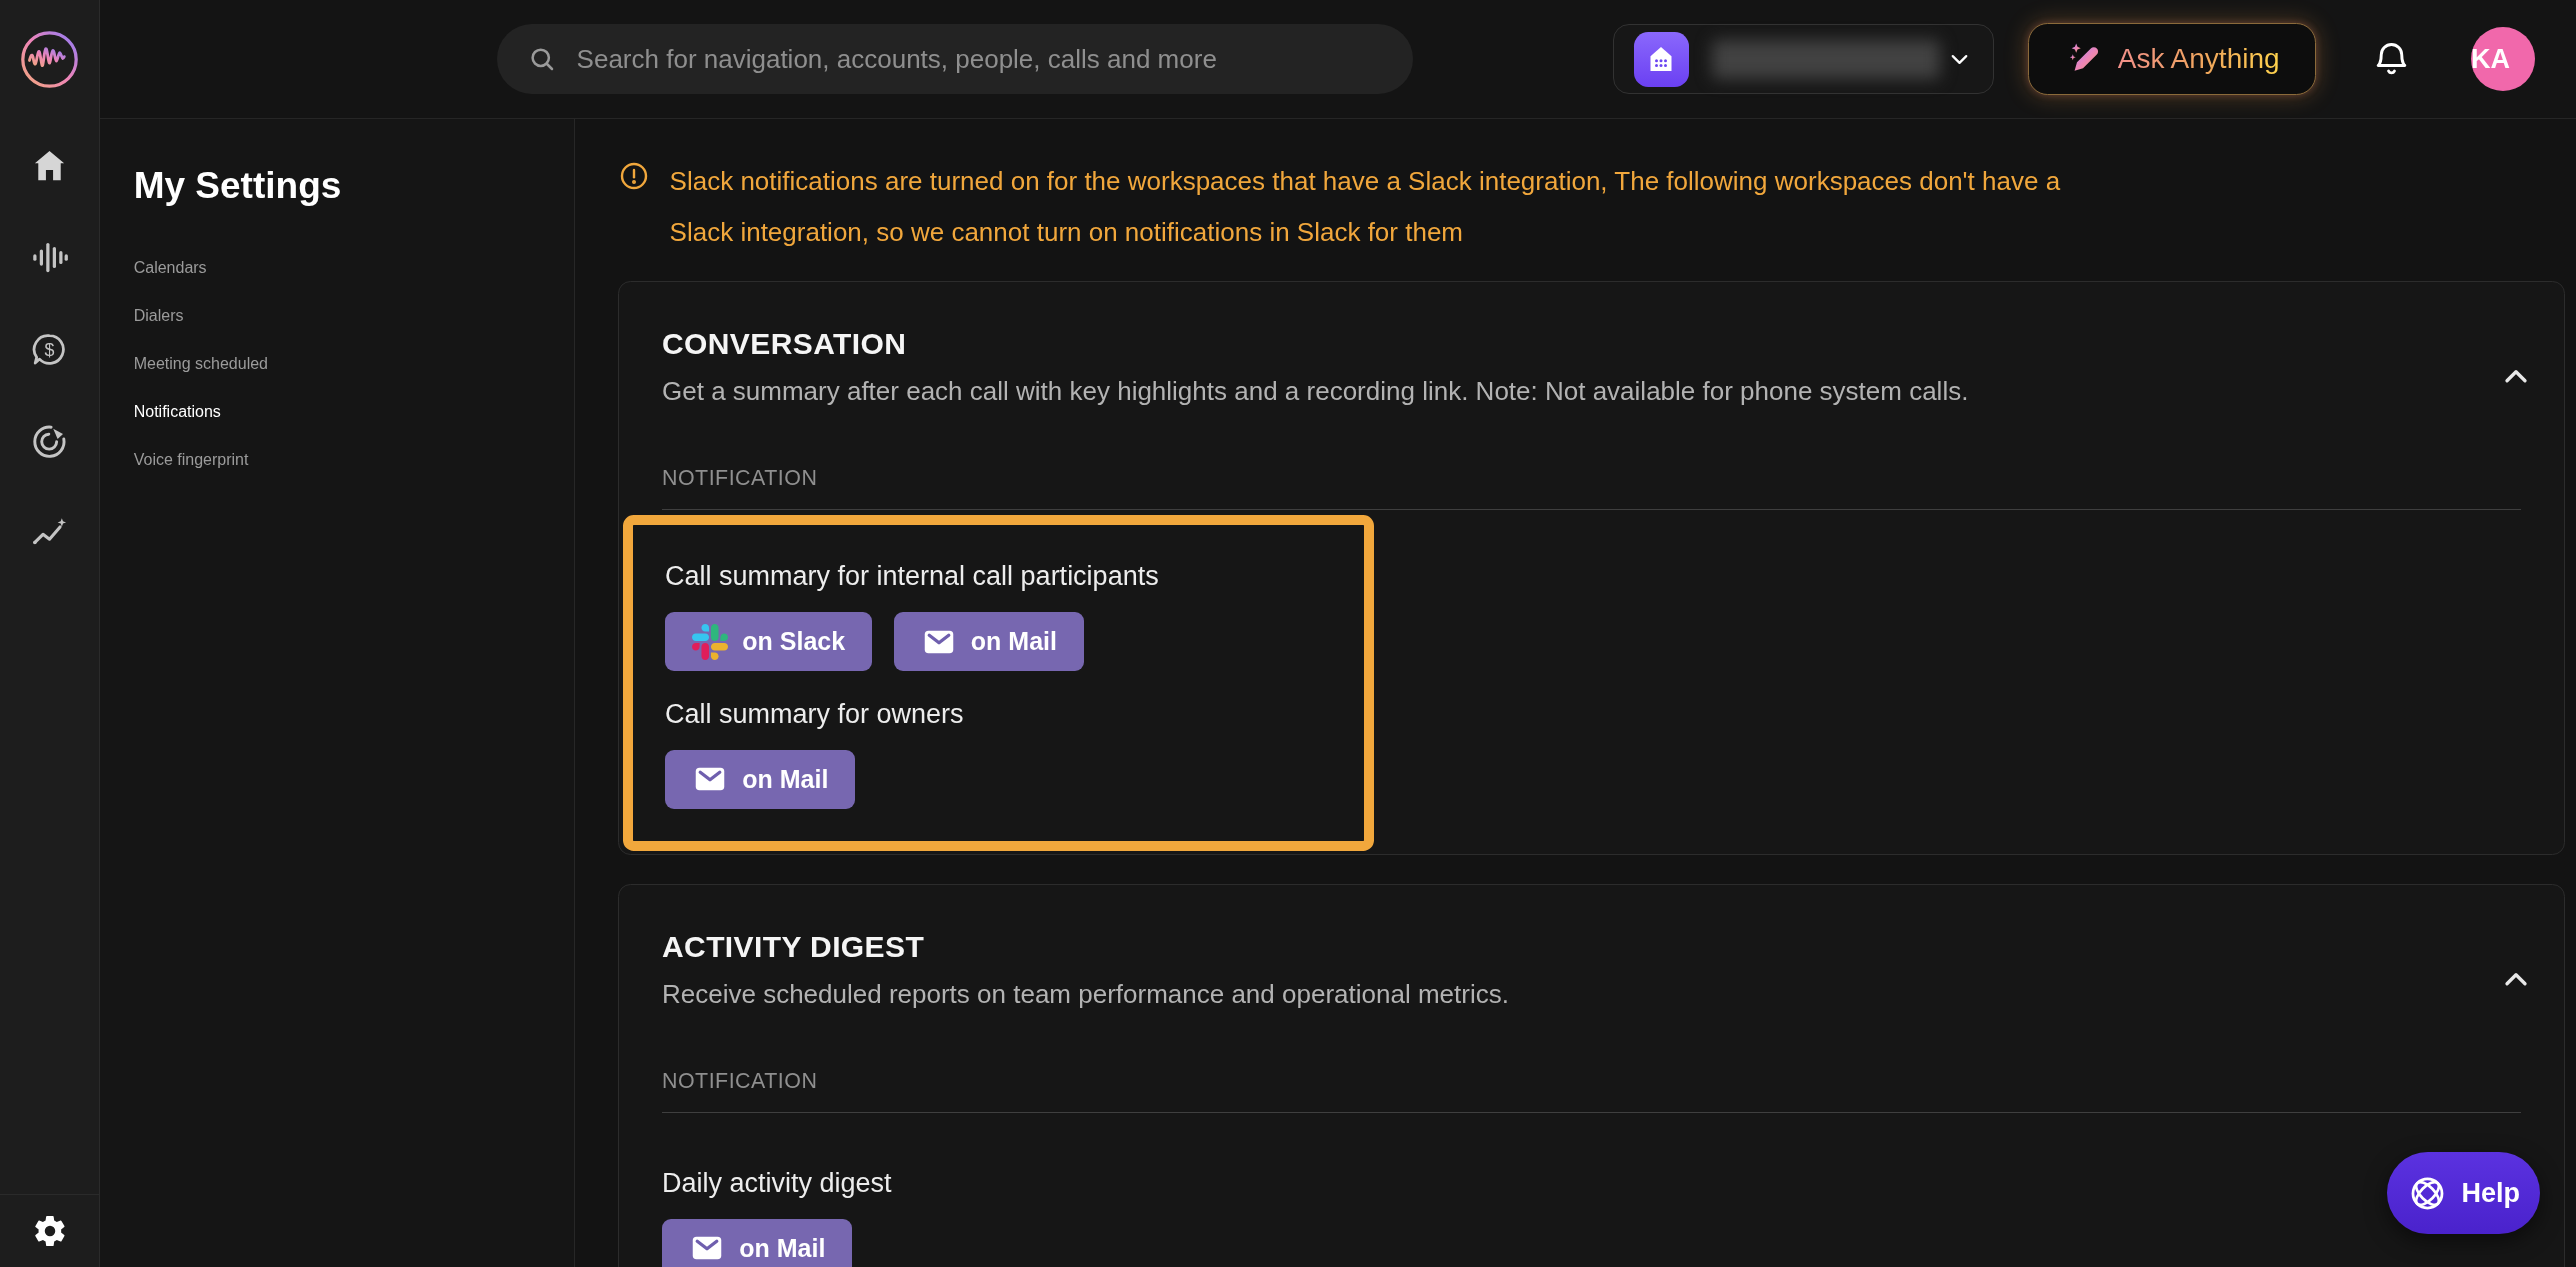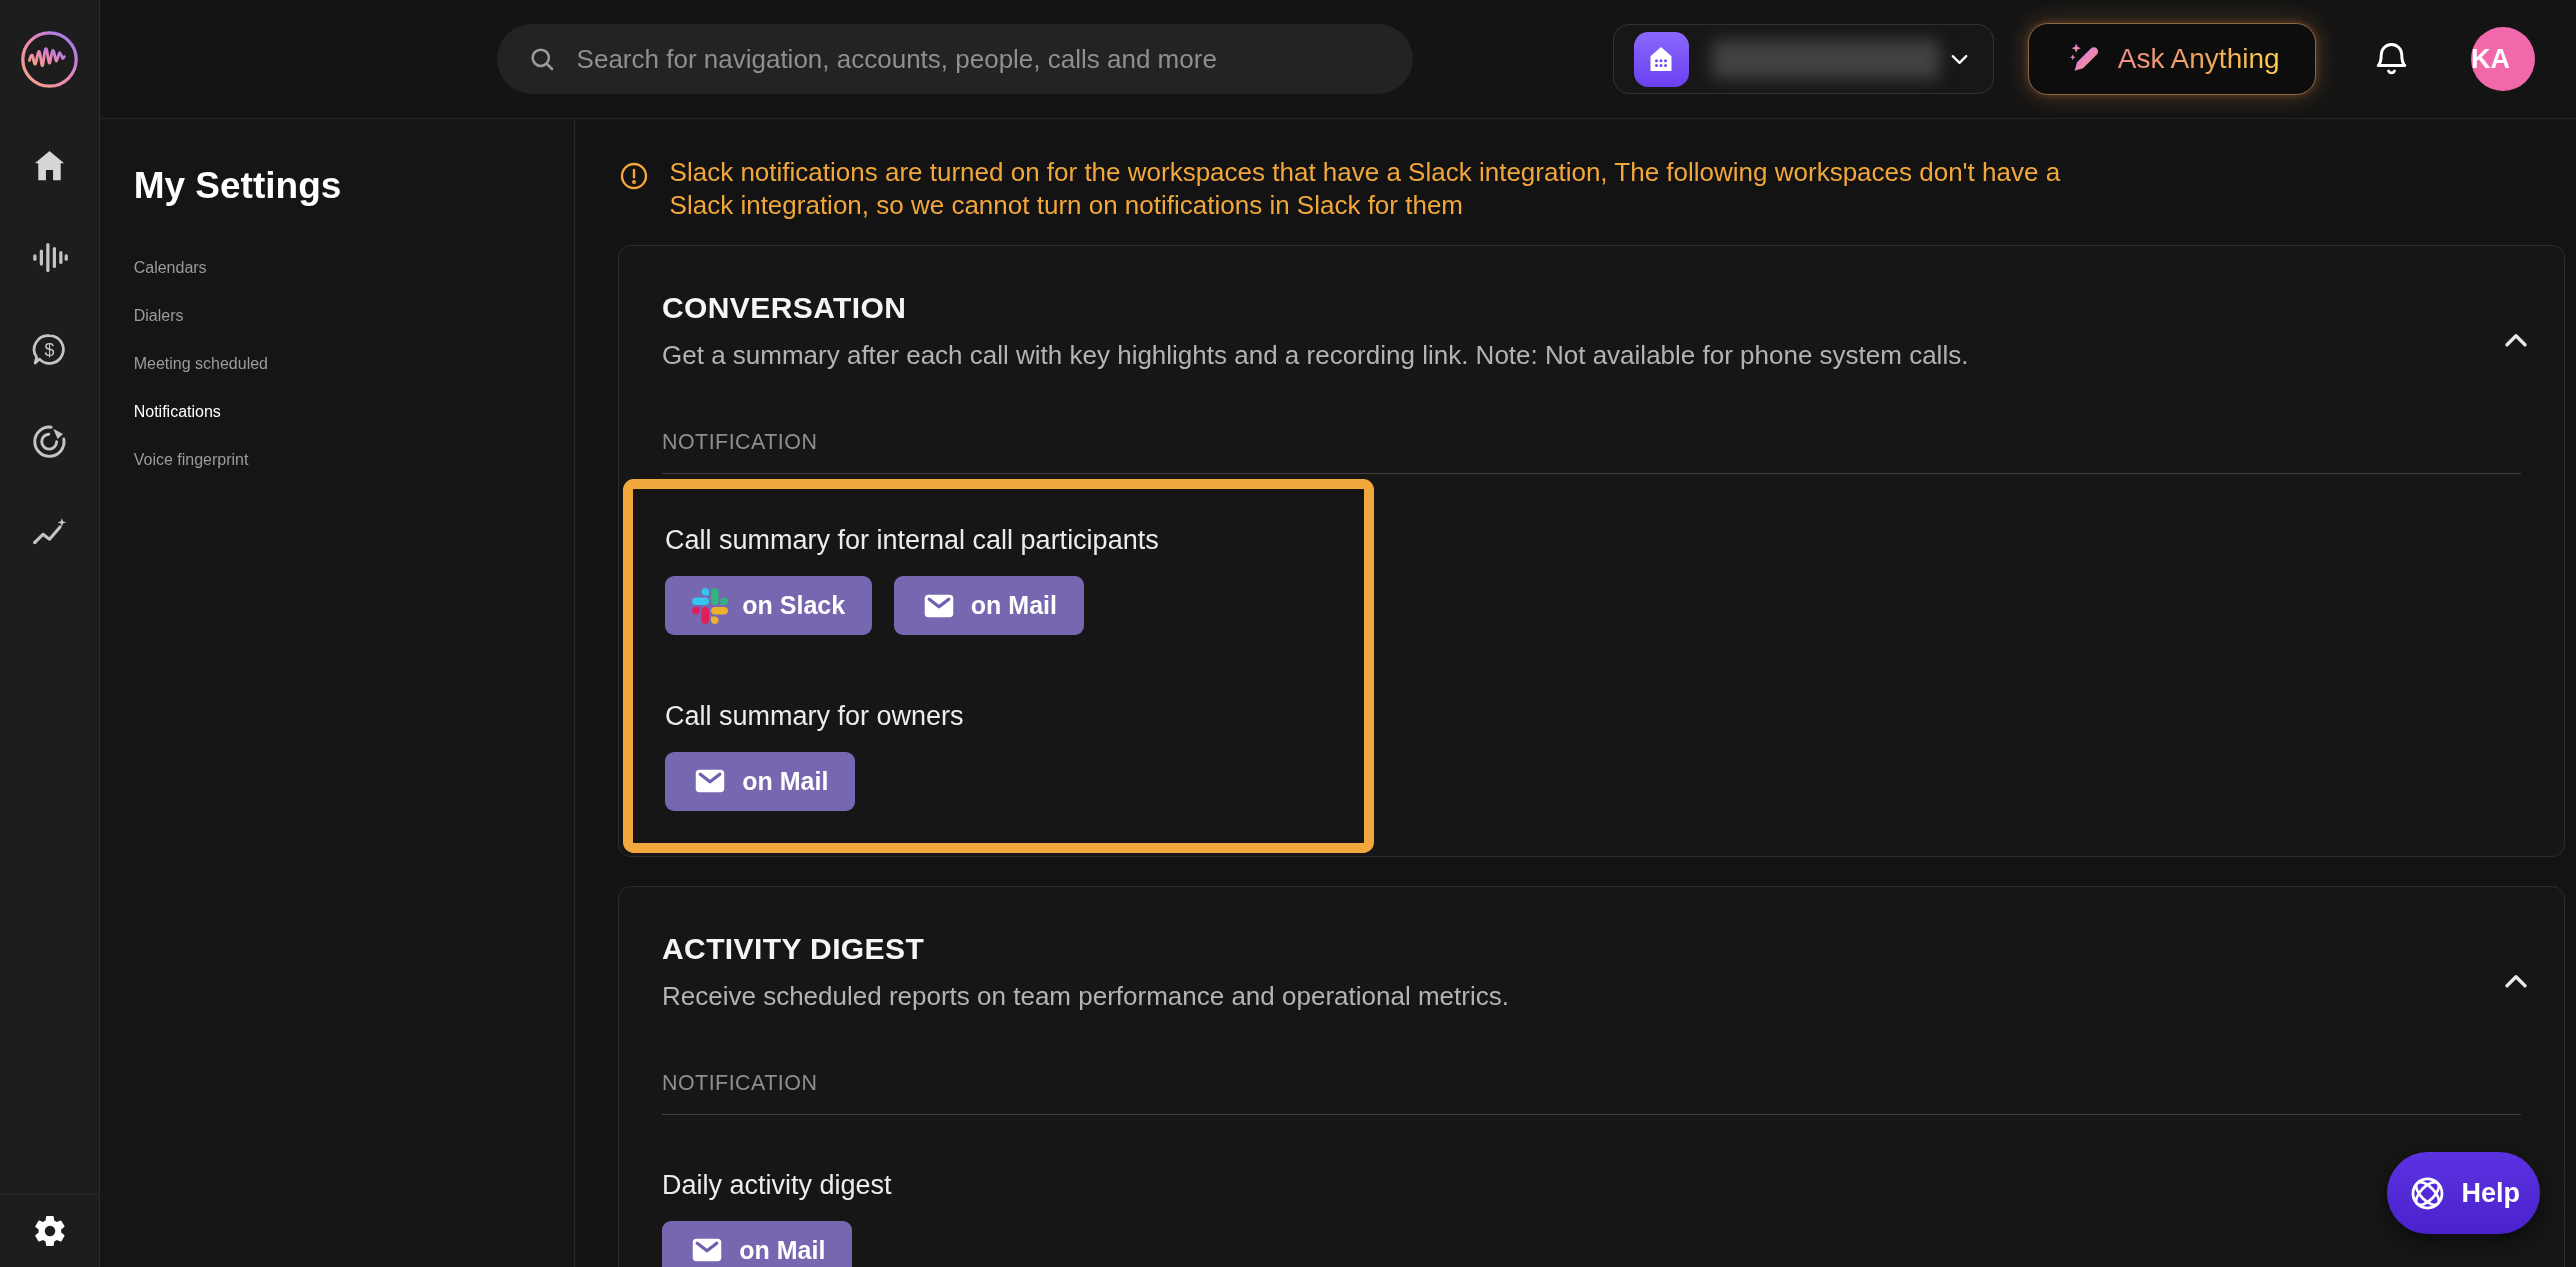--- a/index.html
+++ b/index.html
@@ -53,37 +53,37 @@
   .settings-title { color:#ffffff; font-size:37px; font-weight:700; padding-left:10.7px; }
   .settings-list { margin-top:37px; list-style:none; }
   .settings-item { color:#9b9b9b; font-size:16px; padding:15px 10.7px; cursor:pointer; }
   .settings-item.active { color:#ffffff; font-weight:500; }
 
   
   .content { position:absolute; left:575px; top:119px; right:0; bottom:0;
     padding:37px 10.7px 0 43px; overflow:hidden; }
   .warning { display:flex; gap:19.6px; align-items:flex-start; }
   .warning svg { width:32px; height:32px; flex:none; margin-top:3.6px; }
-  .warning-text { color:var(--accent-orange,#F1A73C); font-size:26px; line-height:33px; max-width:1426px; }
+  .warning-text { color:var(--accent-orange,#F1A73C); font-size:26px; line-height:51px; max-width:1426px; }
 
   .card { margin-top:23px; background:#161616; border:1.8px solid #2c2c2c; border-radius:12.5px;
     padding:45px 43px 3.6px 43px; position:relative; }
   .card + .card { margin-top:28.5px; height:642px; }
   .card-title { color:#f5f5f5; font-size:30px; font-weight:700; letter-spacing:0.4px; }
   .card-desc { margin-top:14.3px; color:#b3b3b3; font-size:26px; line-height:32px; }
   .collapse-btn { position:absolute; top:77px; right:30px; width:36px; height:36px; cursor:pointer; }
   .group-label { margin-top:59px; color:#8f8f8f; font-size:21.4px; letter-spacing:0.5px; }
   .divider { margin-top:18px; height:0.9px; background:#3f3f3f; }
 
   .highlight-box { margin:5.3px 0 0 -39px; width:751px;
     border:10.7px solid var(--accent-orange,#F1A73C); border-radius:10.7px;
     padding:36px 32px 32px 32px; }
   .notif-item-label { color:#ededed; font-size:27px; }
   .btn-row { margin-top:19.6px; display:flex; gap:21.4px; }
-  .notif-item + .notif-item { margin-top:66px; }
+  .notif-item + .notif-item { margin-top:28px; }
   .chan-btn { display:inline-flex; align-items:center; gap:14.3px; height:59px; padding:0 27px;
     border:none; border-radius:9px; background:var(--button-purple,#7767B0); color:#fff;
     font-weight:700; font-size:25px; font-family:"Liberation Sans", sans-serif; cursor:pointer; }
   .chan-btn svg { width:36px; height:36px; flex:none; }
   .plain-items { margin-top:55px; }
 
   
   .help-fab { position:absolute; left:2387px; top:1152px; width:153px; height:82px; border:none;
     border-radius:41px; background:linear-gradient(180deg,#5b32e0,#4a22cc);
     box-shadow:0 7.1px 21.4px rgba(0,0,0,.5); display:flex; align-items:center; justify-content:center;

